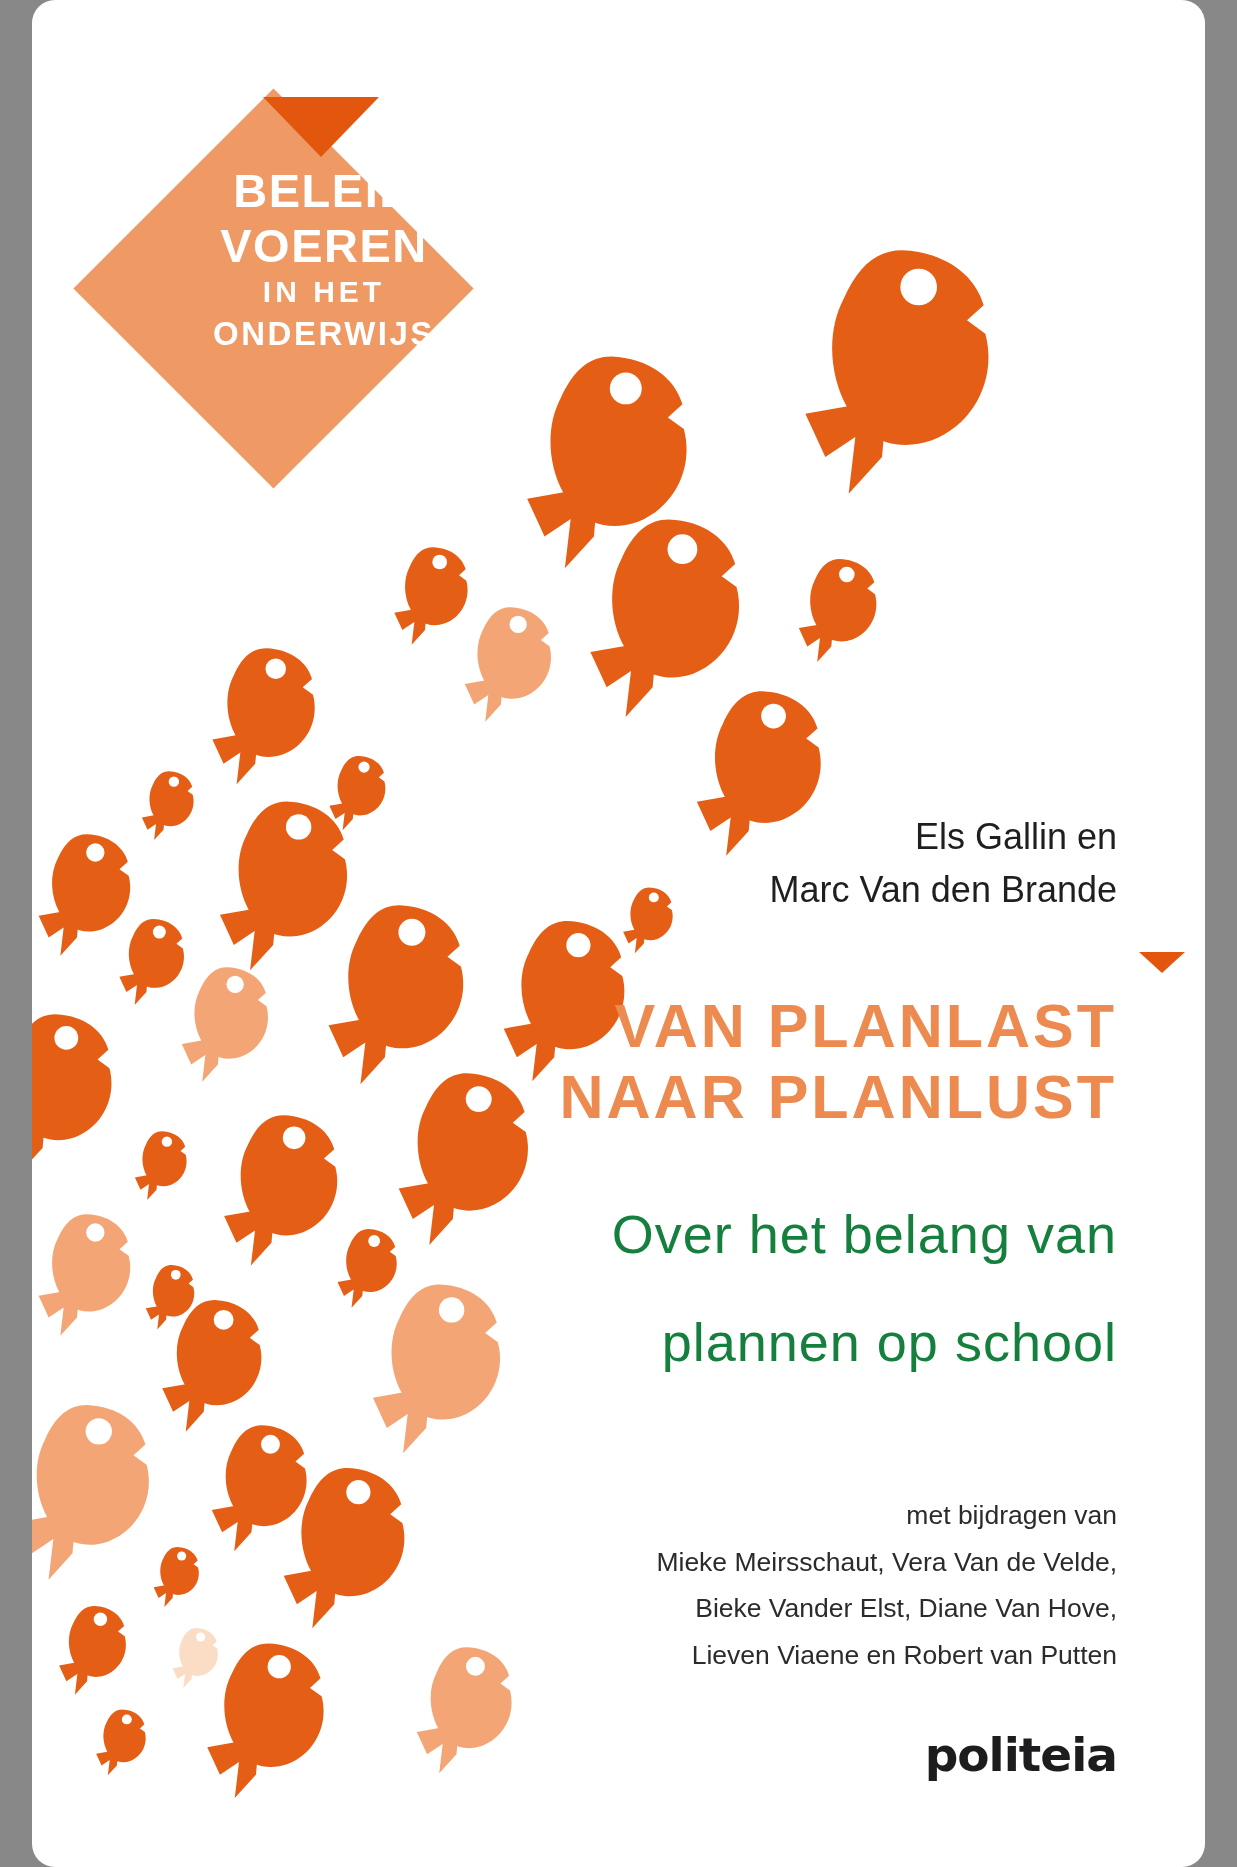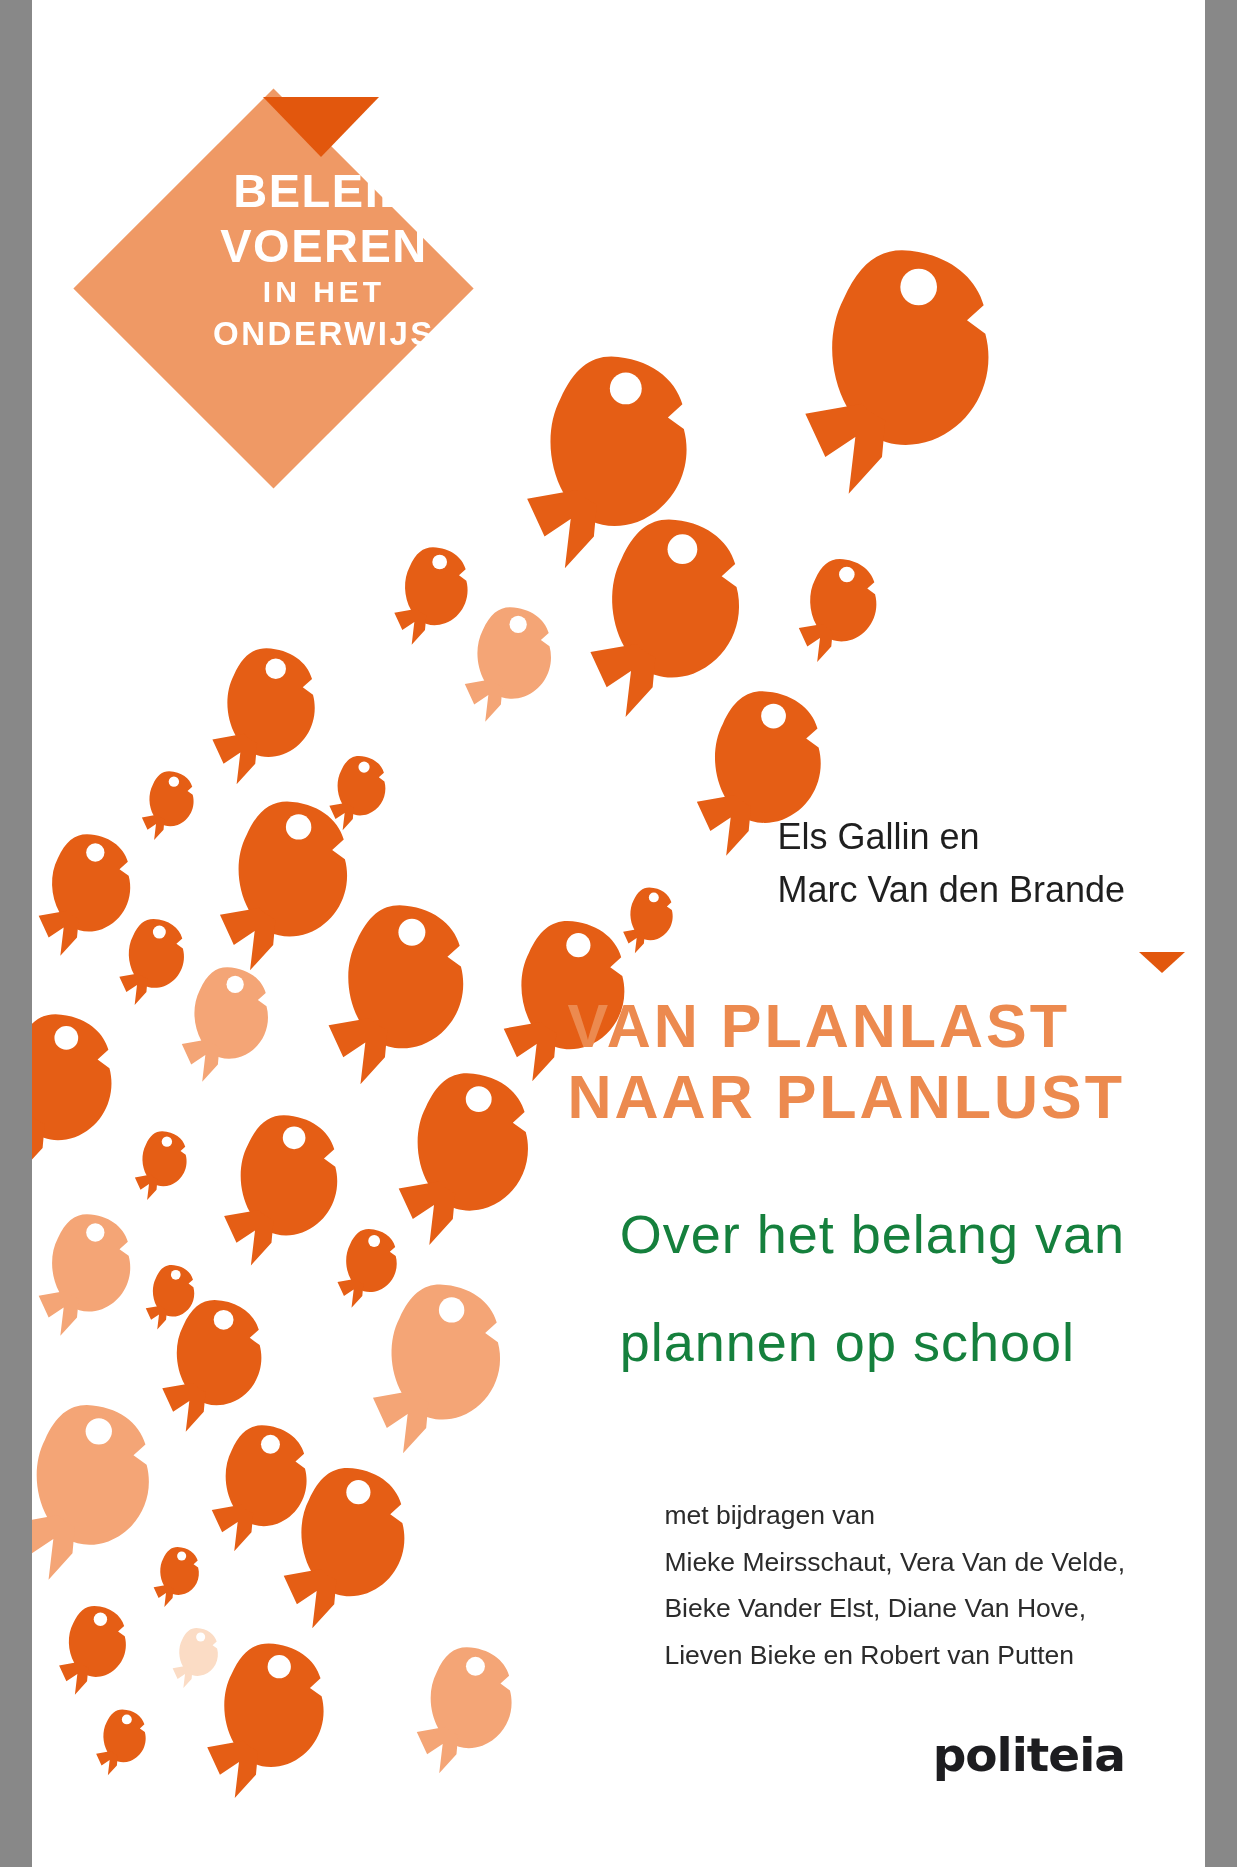--- a/index.html
+++ b/index.html
@@ -1,40 +1,41 @@
 <!DOCTYPE html>
 <html><head>
 <meta charset="utf-8">
 <style>
   html,body{margin:0;padding:0;background:#888;}
   #cover{
     position:relative;width:1173px;height:1867px;background:#ffffff;
     overflow:hidden;margin:0 auto;
     font-family:"Liberation Sans",sans-serif;
+    border-radius:23px;
   }
   #fish-layer{position:absolute;left:0;top:0;width:1237px;height:1867px;}
   
   #diamond{
     position:absolute;left:100px;top:147px;width:283px;height:283px;
     transform:rotate(45deg);
   }
   #diamond-notch{
     position:absolute;left:231px;top:97px;width:0;height:0;
     border-left:58px solid transparent;border-right:58px solid transparent;
     border-top:60px solid #E2570D;
   }
   #diamond-text{
     position:absolute;left:142px;top:167px;width:300px;text-align:center;
     color:#ffffff;font-weight:700;line-height:1;
   }
   #diamond-text .big{font-size:47px;letter-spacing:1.5px;margin:0 0 8px 0;}
   #diamond-text .small{font-size:30px;letter-spacing:4px;margin:8px 0 0 0;}
   #diamond-text .med{font-size:33px;letter-spacing:2.5px;margin:10px 0 0 0;}
   
-  .rcol{position:absolute;right:80px;}
+  .rcol{position:absolute;right:88px;text-align:right;}
   #authors{top:810px;font-size:36px;line-height:53px;color:#1f1f1f;}
   #title-triangle{
     position:absolute;left:1107px;top:952px;width:0;height:0;
     border-left:23px solid transparent;border-right:23px solid transparent;
     border-top:21px solid #E2570D;
   }
   #title{top:991px;font-size:61px;font-weight:700;letter-spacing:3px;
     line-height:71px;color:#EC8A4F;}
   #subtitle{top:1180px;font-size:54px;letter-spacing:1px;line-height:108px;
     color:#15803d;margin-left:39px;}
@@ -120,18 +121,18 @@
 
   <div id="subtitle" class="rcol">
     <div class="line">Over het belang van</div>
     <div class="line">plannen op school</div>
   </div>
 
   <div id="contributors" class="rcol">
     <div class="line">met bijdragen van</div>
     <div class="line">Mieke Meirsschaut, Vera Van de Velde,</div>
     <div class="line">Bieke Vander Elst, Diane Van Hove,</div>
-    <div class="line">Lieven Bieke en Robert van Putten</div>
+    <div class="line">Lieven Viaene en Robert van Putten</div>
   </div>
 
   <div id="publisher" class="rcol">politeia</div>
 
 </div>
 
 </body></html>

